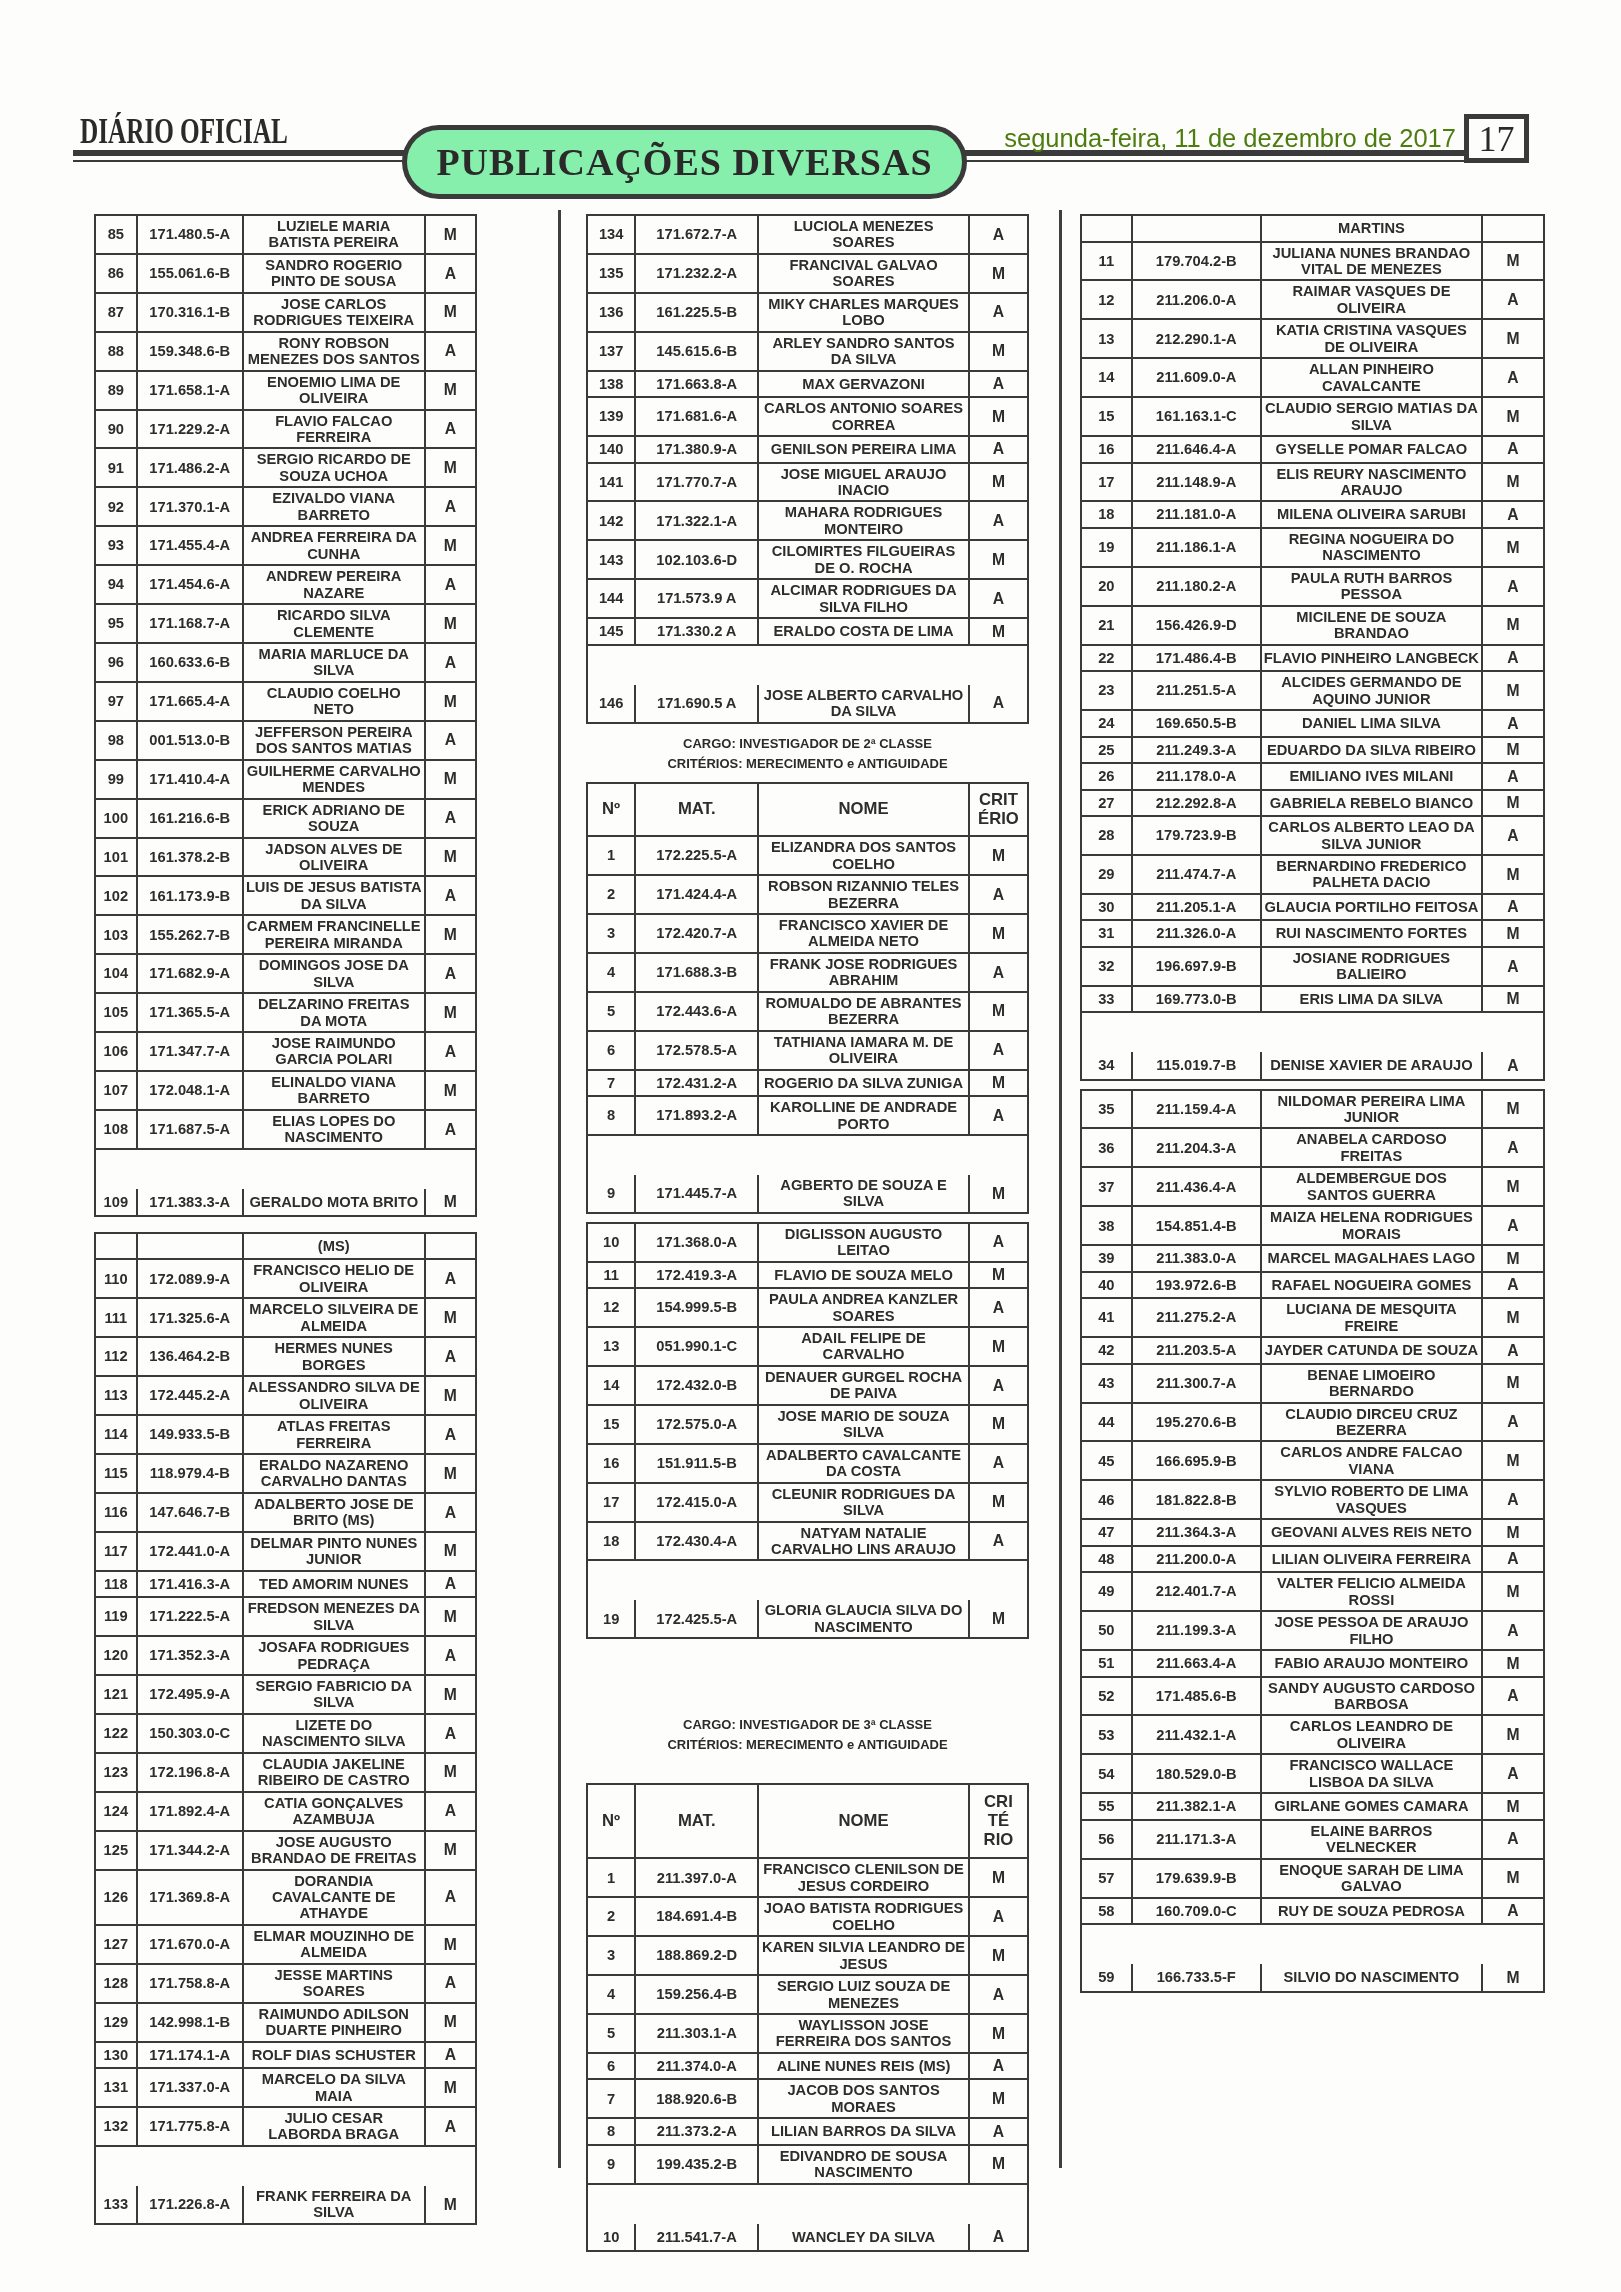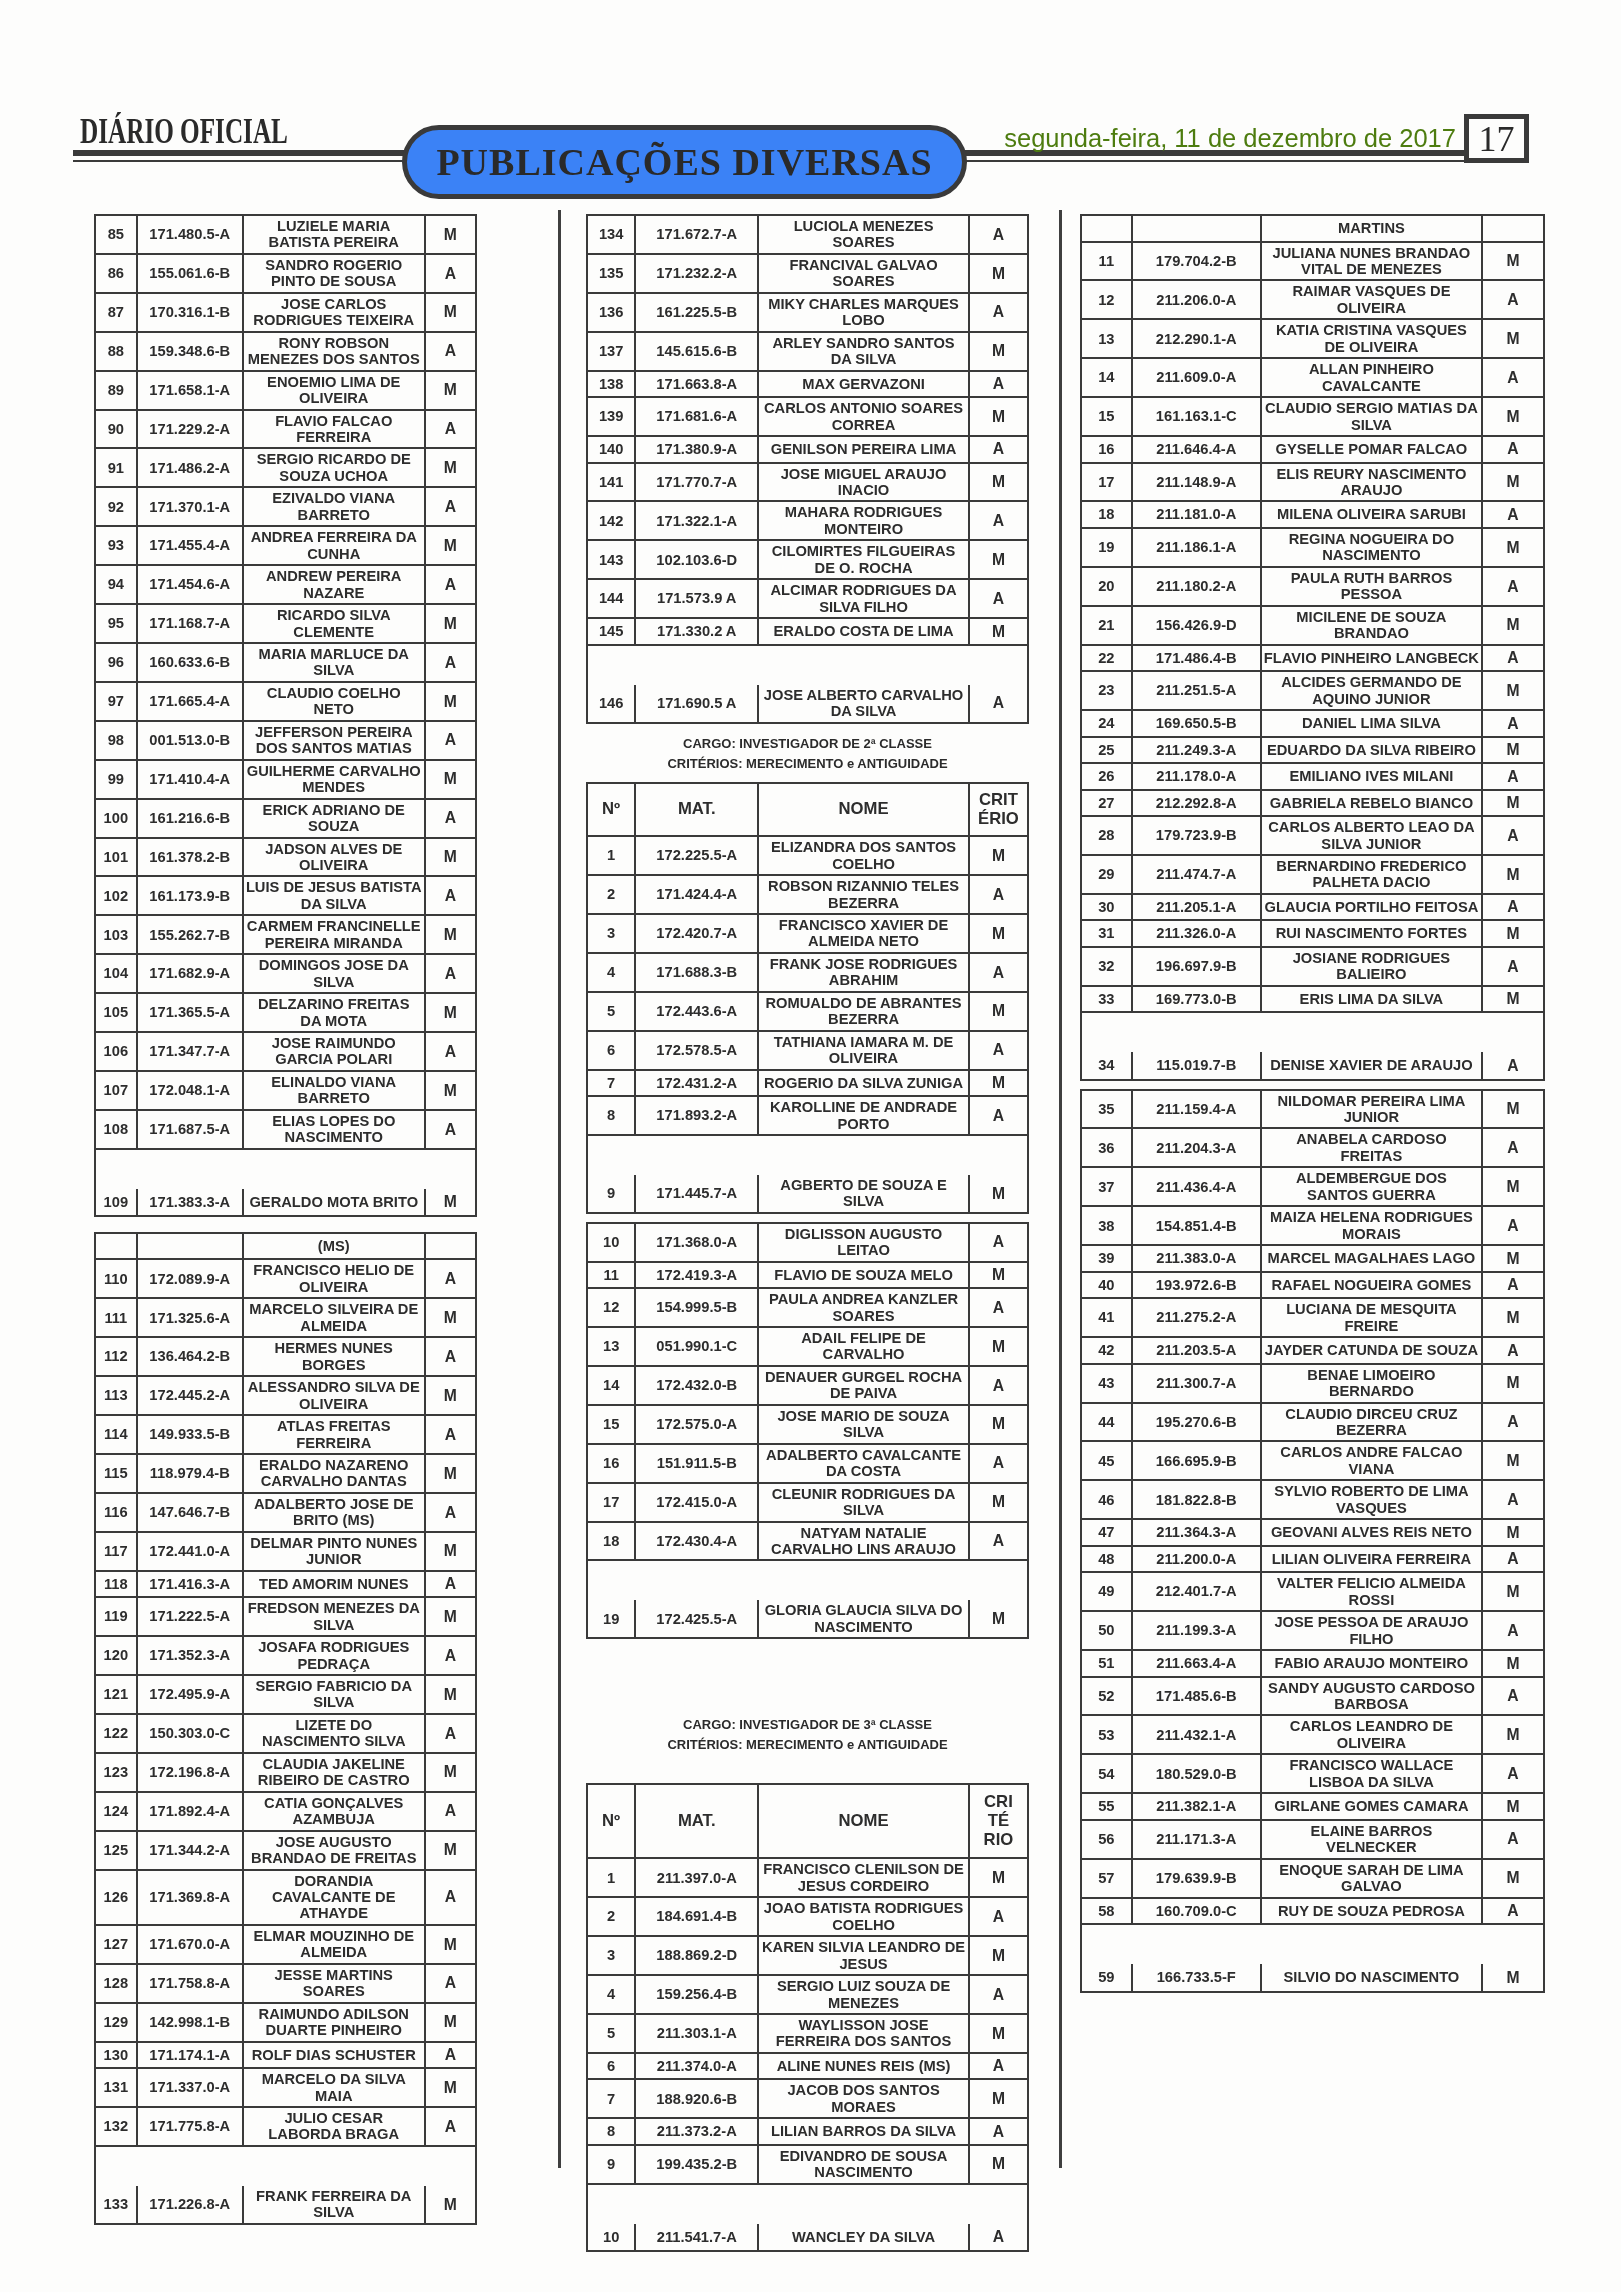--- a/index.html
+++ b/index.html
@@ -18,21 +18,21 @@
     font-family:"Liberation Serif", serif;
     font-weight:700;font-size:36px;letter-spacing:0px;
     transform:scaleX(.70);transform-origin:left center;
     white-space:nowrap;color:#2a2a2a;
   }
   .rule{position:absolute;height:11.8px;border-top:6.9px solid #3a3a3a;border-bottom:2.5px solid #3a3a3a;}
   .rule-left{left:73px;top:150px;width:339px;}
   .rule-right{left:959px;top:150px;width:570px;}
   .banner{
     position:absolute;left:402px;top:125px;width:565px;height:74px;
-    background:#3b82f6;border:5.4px solid #3a3a3a;border-radius:44px;
+    background:#86efac;border:5.4px solid #3a3a3a;border-radius:44px;
     display:flex;align-items:center;justify-content:center;z-index:3;
     font-family:"Liberation Serif", serif;font-weight:700;font-size:38px;
     letter-spacing:1px;color:#2a2a2a;white-space:nowrap;
   }
   .date{
     position:absolute;left:970px;top:124px;width:486px;
     text-align:right;font-weight:400;font-size:25.5px;color:#4d7c0f;
     white-space:nowrap;
   }
   .pagebox{

